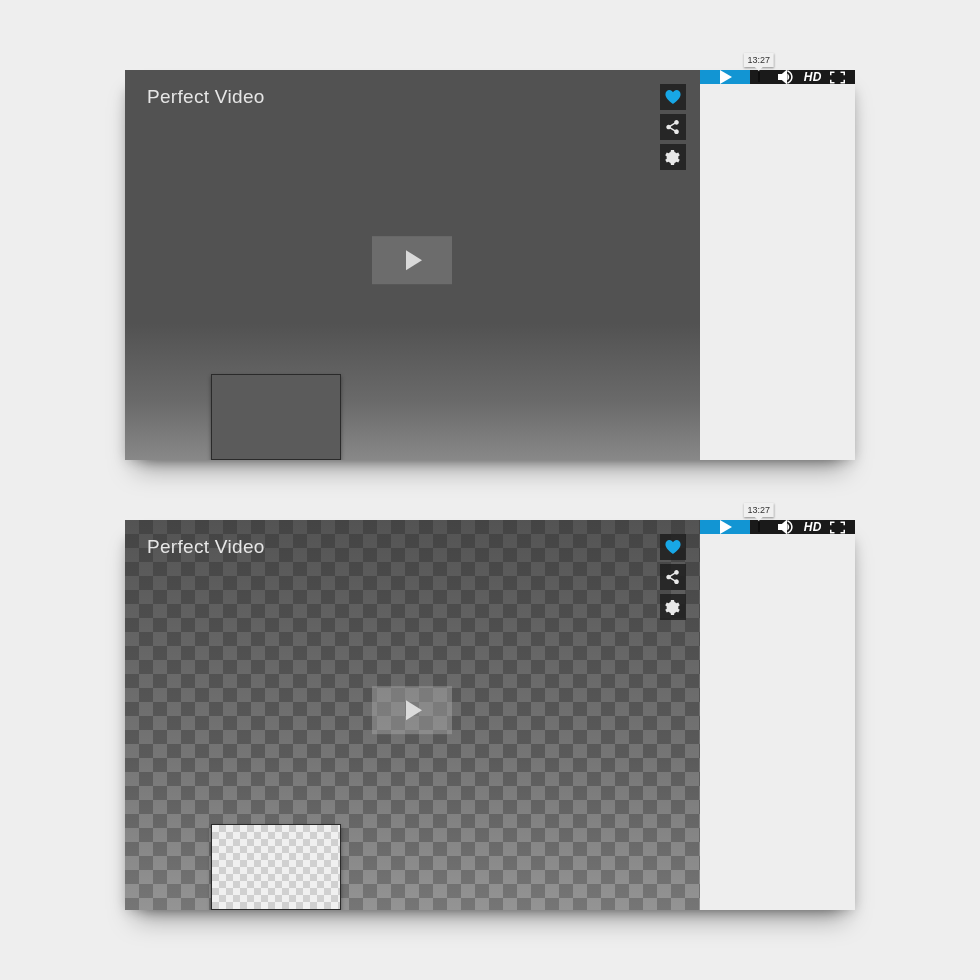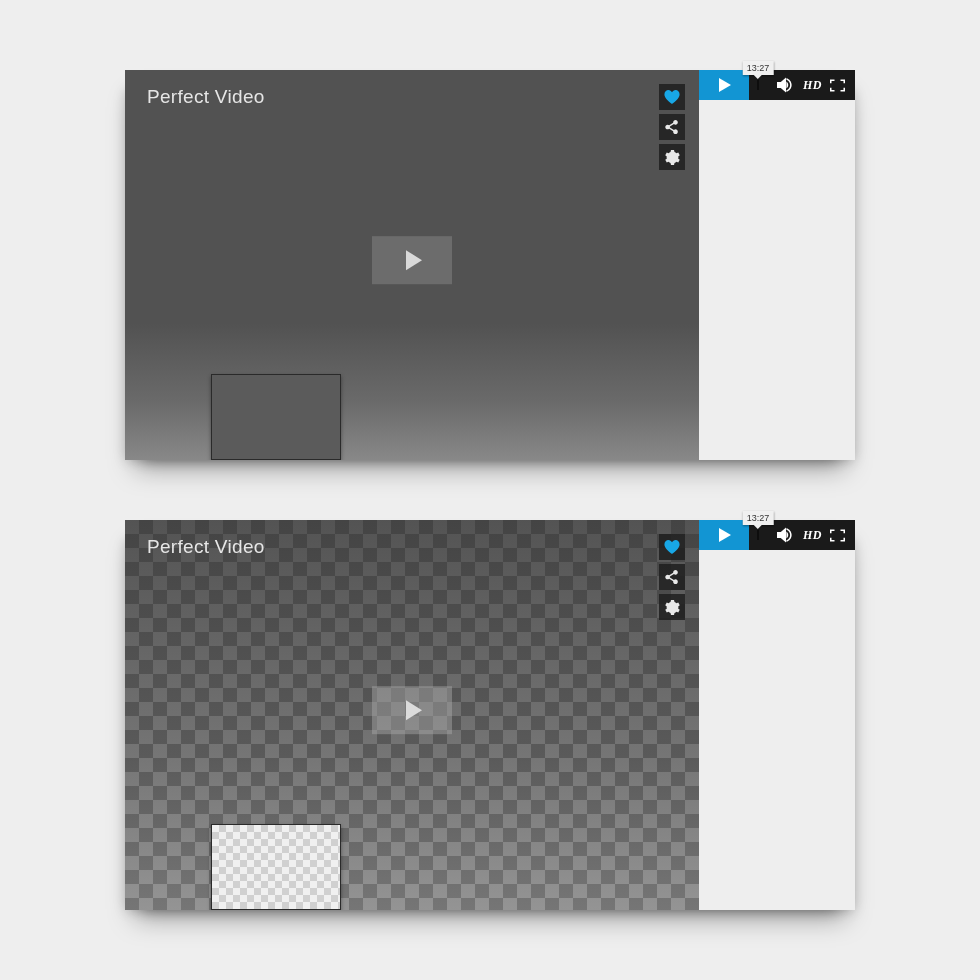--- a/index.html
+++ b/index.html
@@ -92,21 +92,21 @@
     border: 1px solid #2a2a2a;
     box-shadow: 0 2px 4px rgba(0,0,0,0.4);
   }
   .thumb-solid { background: #5b5b5b; left: 86px; }
   .thumb-checker {
     left: 86px;
     background: repeating-conic-gradient(#d0d0d0 0% 25%, #f0f0f0 0% 50%);
     background-size: 14px 14px;
   }
   .controls {
-    height: 30px;
+    height: 14px;
     background: #1a1a1a;
     display: flex;
     align-items: stretch;
     position: relative;
   }
   .play-btn {
     width: 50px;
     background: #1295d3;
     display: flex;
     align-items: center;
@@ -164,21 +164,21 @@
     border-left: 4px solid transparent;
     border-right: 4px solid transparent;
     border-top: 4px solid #f0f0f0;
   }
   .right-controls {
     display: flex;
     align-items: center;
     gap: 8px;
     padding: 0 10px;
   }
-  .vol, .hd, .fs { cursor: pointer; display:flex; align-items:center;font-family:Liberation Serif, serif; }
+  .vol, .hd, .fs { cursor: pointer; display:flex; align-items:center; }
   .hd-text {
     color: #fff;
     font-size: 12px;
     font-weight: bold;
     font-style: italic;
     letter-spacing: 0.5px;
   }
   svg { display: block; }
 </style>
 </head>

